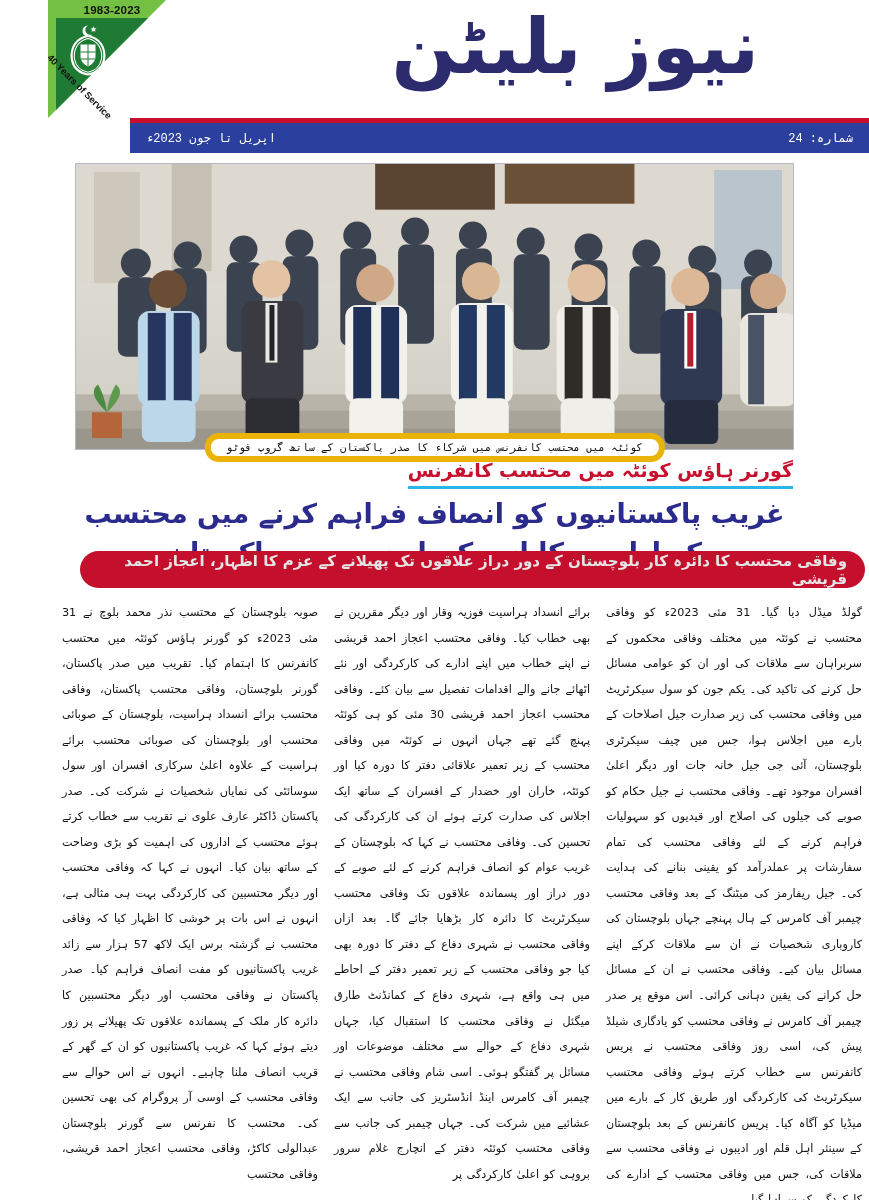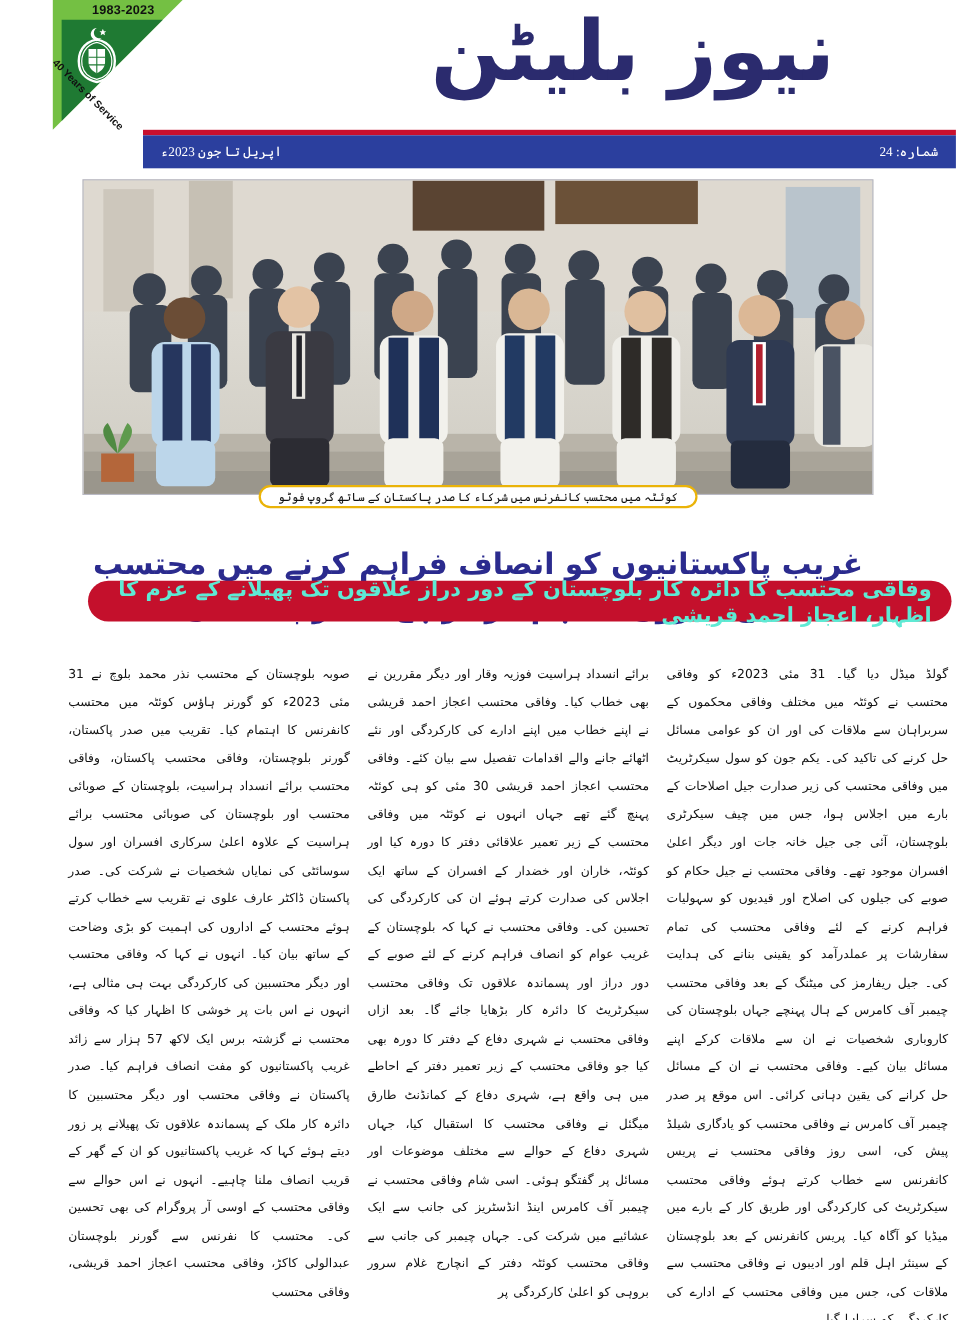--- a/index.html
+++ b/index.html
@@ -57,57 +57,57 @@
 
   
   .issue-wrap{position:absolute;left:130px;top:118px;width:739px;}
   .issue-rule{height:5px;background:#c8102e;}
   .issue-bar{
     height:30px;background:#2b3f9e;color:#fff;
     display:flex;align-items:center;justify-content:space-between;
     padding:0 16px;box-sizing:border-box;
     font-size:12px;direction:rtl;
   }
-  .issue-bar span{font-family:Liberation Serif, serif;}
+  .issue-bar span{font-family:Liberation Mono, monospace;}
 
   
   .photo-block{position:absolute;left:75px;top:163px;width:719px;height:287px;}
   .photo-frame{
     position:absolute;inset:0;border:1px solid #b9b9c4;box-sizing:border-box;
     overflow:hidden;background:#d8d5cf;
   }
   .photo-frame svg{display:block;width:100%;height:100%;}
   .photo-caption{
     position:absolute;left:50%;transform:translateX(-50%);
     bottom:-12px;
-    background:#fff;border:2px solid #eab308;border-radius:14px;
+    background:#fff;border:6px solid #eab308;border-radius:14px;
     padding:2px 16px;font-size:10.5px;color:#111;white-space:nowrap;
-    direction:rtl;font-family:Liberation Serif, serif;
+    direction:rtl;font-family:Liberation Mono, monospace;
   }
 
   
   .kicker-wrap{position:absolute;right:76px;top:458px;text-align:right;}
   .kicker{
     font-size:19px;color:#c8102e;font-weight:bold;direction:rtl;
     font-family:"DejaVu Sans",sans-serif;line-height:1.35;
   }
   .kicker-rule{height:3px;background:#29b6e8;margin-top:2px;width:100%;}
 
   .headline{
     position:absolute;left:66px;right:66px;top:494px;
     font-size:27px;font-weight:bold;color:#2b2b8e;
     text-align:center;direction:rtl;line-height:1.45;
     font-family:"DejaVu Sans",sans-serif;
   }
 
   .redbar{
-    position:absolute;left:80px;top:528px;width:785px;height:37px;
+    position:absolute;left:80px;top:551px;width:785px;height:37px;
     background:#c4102c;border-radius:19px;
     display:flex;align-items:center;justify-content:center;
-    color:#5eead4;font-size:19px;font-weight:bold;direction:rtl;
+    color:#e5e5e5;font-size:15px;font-weight:bold;direction:rtl;
     box-sizing:border-box;padding:0 18px;
     font-family:"DejaVu Sans",sans-serif;
   }
 
   
   .columns{
     position:absolute;left:62px;top:600px;width:800px;height:570px;
     display:flex;flex-direction:row-reverse;gap:16px;
     direction:rtl;
   }
@@ -257,20 +257,24 @@
         <g>
           <rect x="16" y="250" width="30" height="26" fill="#b4663a"></rect>
           <path d="M31 250 C18 238 14 228 22 222 C28 232 30 242 31 250 Z" fill="#4f8a42"></path>
           <path d="M31 250 C44 238 48 228 40 222 C34 232 32 242 31 250 Z" fill="#5e9a4d"></path>
         </g>
       </svg>
     </div>
     <div class="photo-caption">کوئٹہ میں محتسب کانفرنس میں شرکاء کا صدر پاکستان کے ساتھ گروپ فوٹو</div>
   </div>
 
+  <div class="kicker-wrap">
+    <div class="kicker">گورنر ہاؤس کوئٹہ میں محتسب کانفرنس</div>
+    <div class="kicker-rule"></div>
+  </div>
 
   <div class="headline">غریب پاکستانیوں کو انصاف فراہم کرنے میں محتسب کے اداروں کا اہم کردار ہے، صدر پاکستان</div>
 
   <div class="redbar">وفاقی محتسب کا دائرہ کار بلوچستان کے دور دراز علاقوں تک پھیلانے کے عزم کا اظہار، اعجاز احمد قریشی</div>
 
   <div class="columns">
     <div class="col">
       <p>صوبہ بلوچستان کے محتسب نذر محمد بلوچ نے 31 مئی 2023ء کو گورنر ہاؤس کوئٹہ میں محتسب کانفرنس کا اہتمام کیا۔ تقریب میں صدر پاکستان، گورنر بلوچستان، وفاقی محتسب پاکستان، وفاقی محتسب برائے انسداد ہراسیت، بلوچستان کے صوبائی محتسب اور بلوچستان کی صوبائی محتسب برائے ہراسیت کے علاوہ اعلیٰ سرکاری افسران اور سول سوسائٹی کی نمایاں شخصیات نے شرکت کی۔ صدر پاکستان ڈاکٹر عارف علوی نے تقریب سے خطاب کرتے ہوئے محتسب کے اداروں کی اہمیت کو بڑی وضاحت کے ساتھ بیان کیا۔ انہوں نے کہا کہ وفاقی محتسب اور دیگر محتسبین کی کارکردگی بہت ہی مثالی ہے، انہوں نے اس بات پر خوشی کا اظہار کیا کہ وفاقی محتسب نے گزشتہ برس ایک لاکھ 57 ہزار سے زائد غریب پاکستانیوں کو مفت انصاف فراہم کیا۔ صدر پاکستان نے وفاقی محتسب اور دیگر محتسبین کا دائرہ کار ملک کے پسماندہ علاقوں تک پھیلانے پر زور دیتے ہوئے کہا کہ غریب پاکستانیوں کو ان کے گھر کے قریب انصاف ملنا چاہیے۔ انہوں نے اس حوالے سے وفاقی محتسب کے اوسی آر پروگرام کی بھی تحسین کی۔ محتسب کا نفرنس سے گورنر بلوچستان عبدالولی کاکڑ، وفاقی محتسب اعجاز احمد قریشی، وفاقی محتسب</p>
     </div>
     <div class="col">

